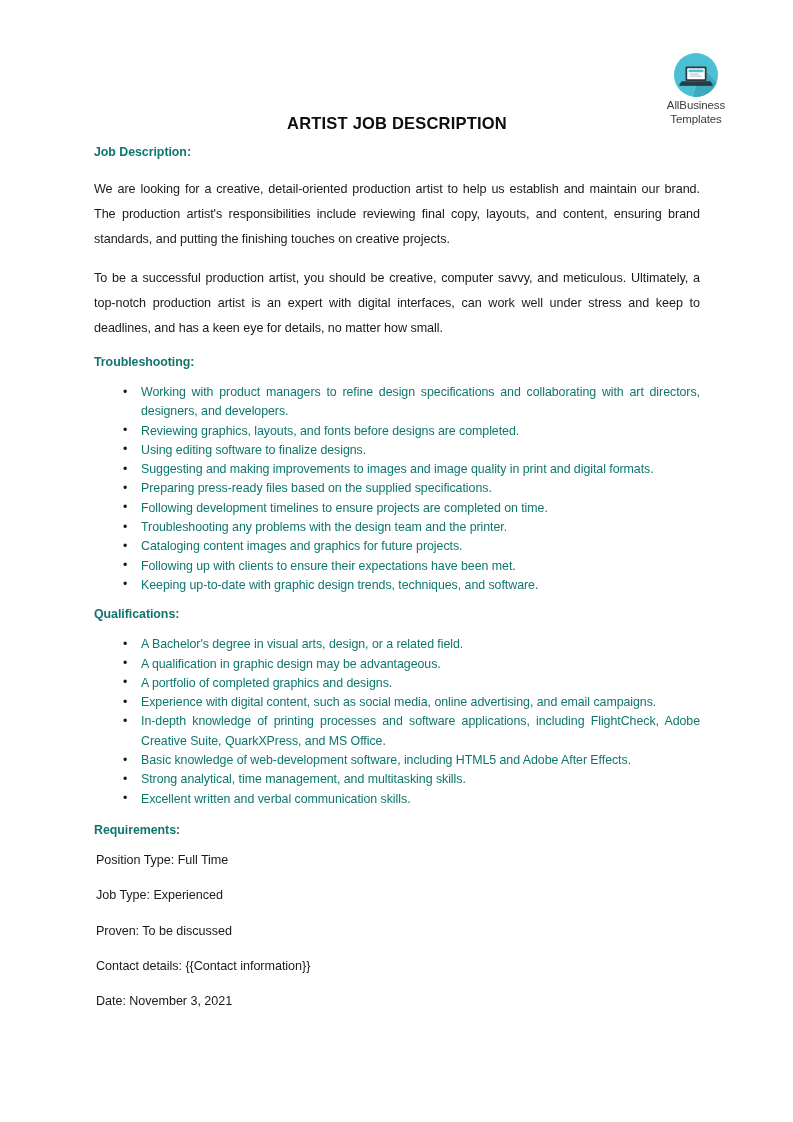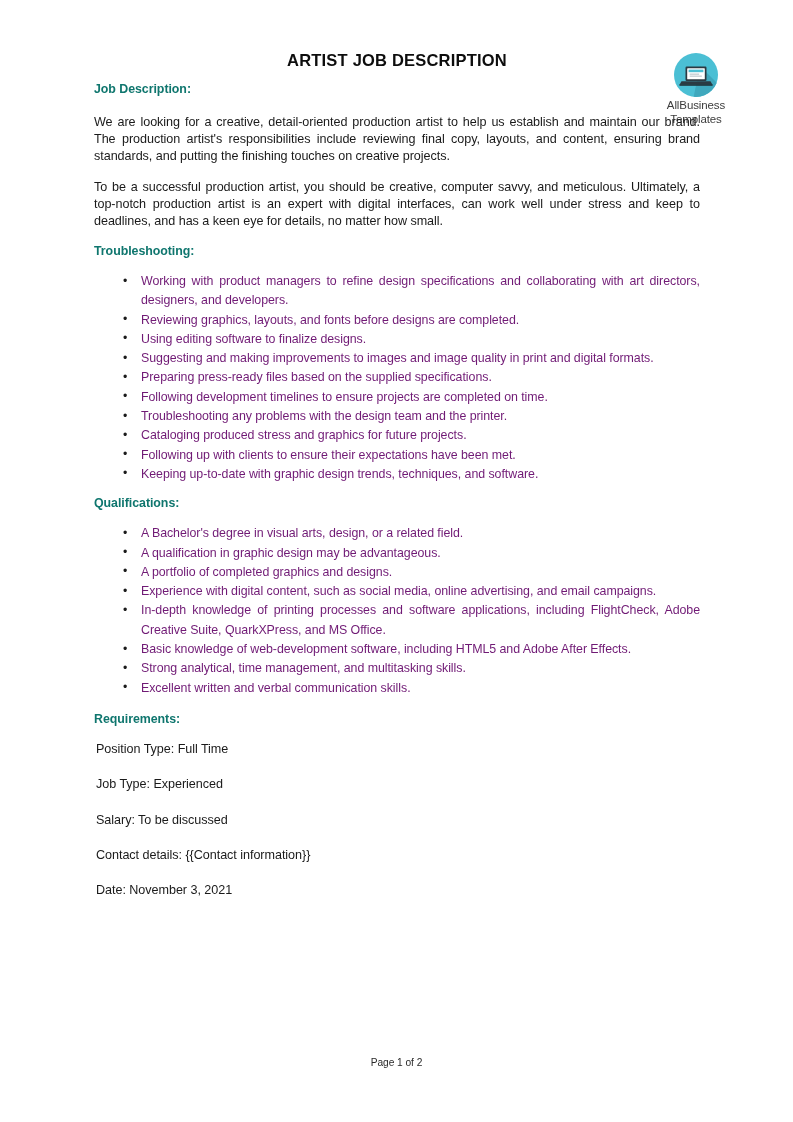--- a/index.html
+++ b/index.html
@@ -51,53 +51,53 @@
     top: 0;
     width: 606px;
   }
 
   .doc-title {
     text-align: center;
     font-size: 16.5px;
     font-weight: bold;
     letter-spacing: 0.2px;
     margin: 0;
-    padding-top: 51px;
+    padding-top: 114px;
     color: #0d0d0d;
   }
 
   .section-head {
     font-size: 12.4px;
     font-weight: bold;
     color: #0f766e;
     margin: 0;
     letter-spacing: -0.05px;
   }
 
   p.para {
     font-size: 12.6px;
-    line-height: 17px;
+    line-height: 25px;
     text-align: justify;
     margin: 0;
     color: #1a1a1a;
     letter-spacing: -0.05px;
   }
 
   ul.bullets {
     list-style: none;
     margin: 0;
     padding: 0;
   }
   ul.bullets li {
     position: relative;
     padding-left: 47px;
     font-size: 12.4px;
     line-height: 19.3px;
     text-align: justify;
-    color: #701a75;
+    color: #0f766e;
     letter-spacing: -0.05px;
   }
   ul.bullets li::before {
     content: "\2022";
     position: absolute;
     left: 29px;
     top: -0.5px;
     font-size: 12.4px;
     color: #1a1a1a;
   }
@@ -201,21 +201,21 @@
       <li>
           <span class="txt">Preparing press-ready files based on the supplied specifications.</span>
         </li>
       <li>
           <span class="txt">Following development timelines to ensure projects are completed on time.</span>
         </li>
       <li>
           <span class="txt">Troubleshooting any problems with the design team and the printer.</span>
         </li>
       <li>
-          <span class="txt">Cataloging produced stress and graphics for future projects.</span>
+          <span class="txt">Cataloging content images and graphics for future projects.</span>
         </li>
       <li>
           <span class="txt">Following up with clients to ensure their expectations have been met.</span>
         </li>
       <li>
           <span class="txt">Keeping up-to-date with graphic design trends, techniques, and software.</span>
         </li>
     </ul>
 
     <div class="gap-12"></div>
@@ -254,23 +254,22 @@
     <div class="gap-14"></div>
 
     <div class="section-head">Requirements:</div>
 
     <div class="gap-12"></div>
 
     <p class="kv">Position Type: Full Time</p>
     <div class="gap-12"></div>
     <p class="kv">Job Type: Experienced</p>
     <div class="gap-12"></div>
-    <p class="kv">Salary: To be discussed</p>
+    <p class="kv">Proven: To be discussed</p>
     <div class="gap-12"></div>
     <p class="kv">Contact details: {{Contact information}}</p>
     <div class="gap-12"></div>
     <p class="kv">Date:  November 3, 2021</p>
 
   </div>
 
-  <div class="footer">Page 1 of 2</div>
 
 </div>
 
 </body></html>

